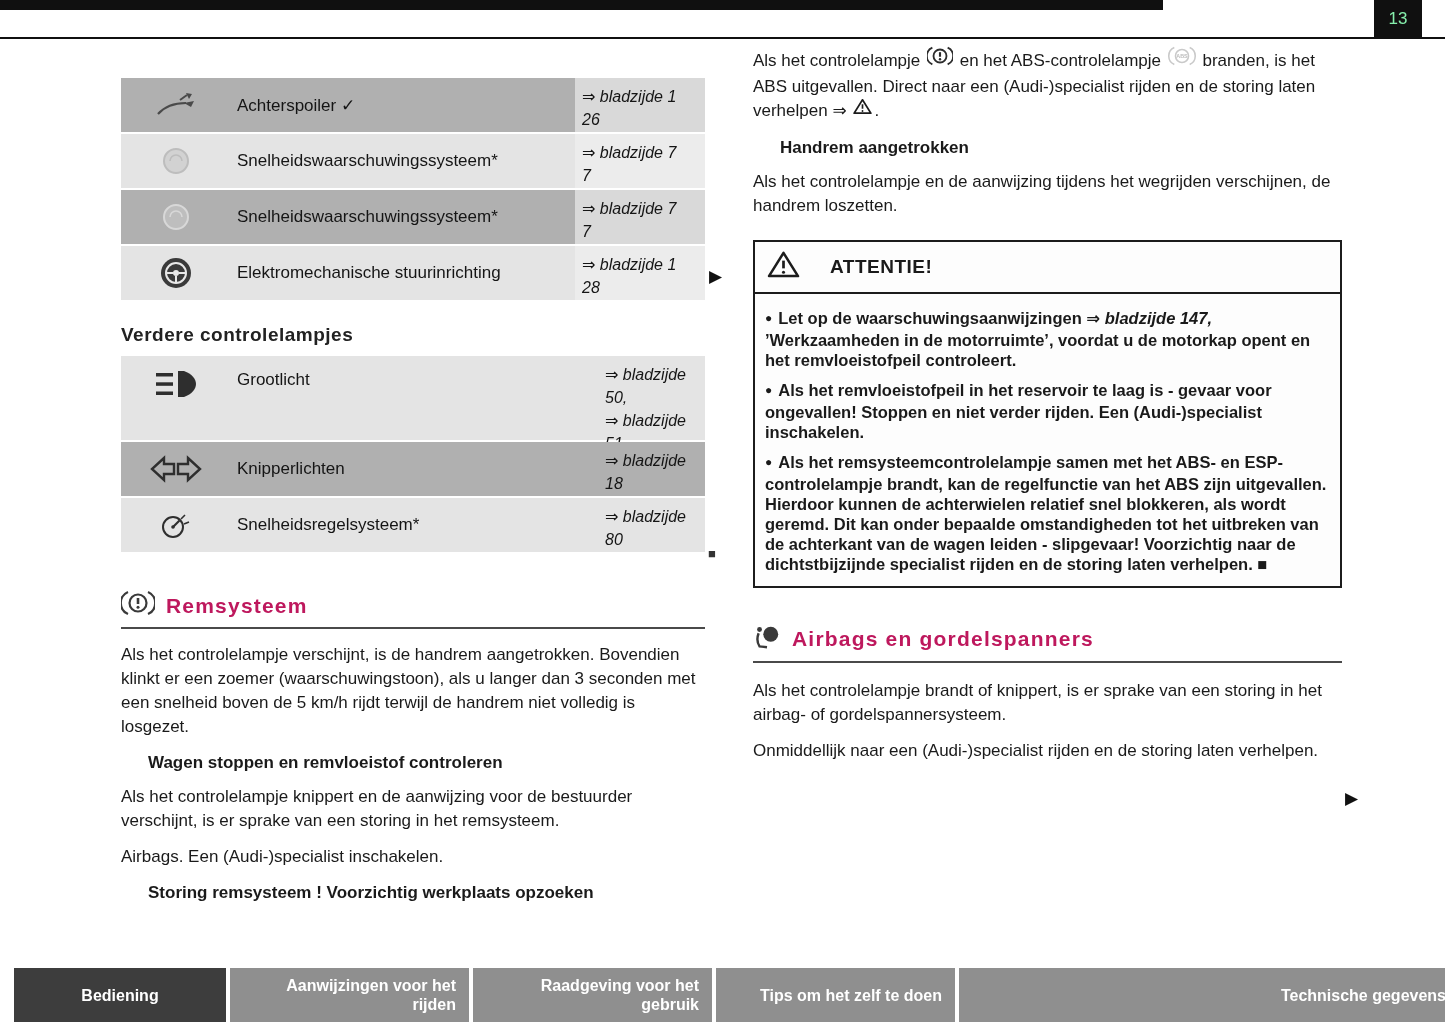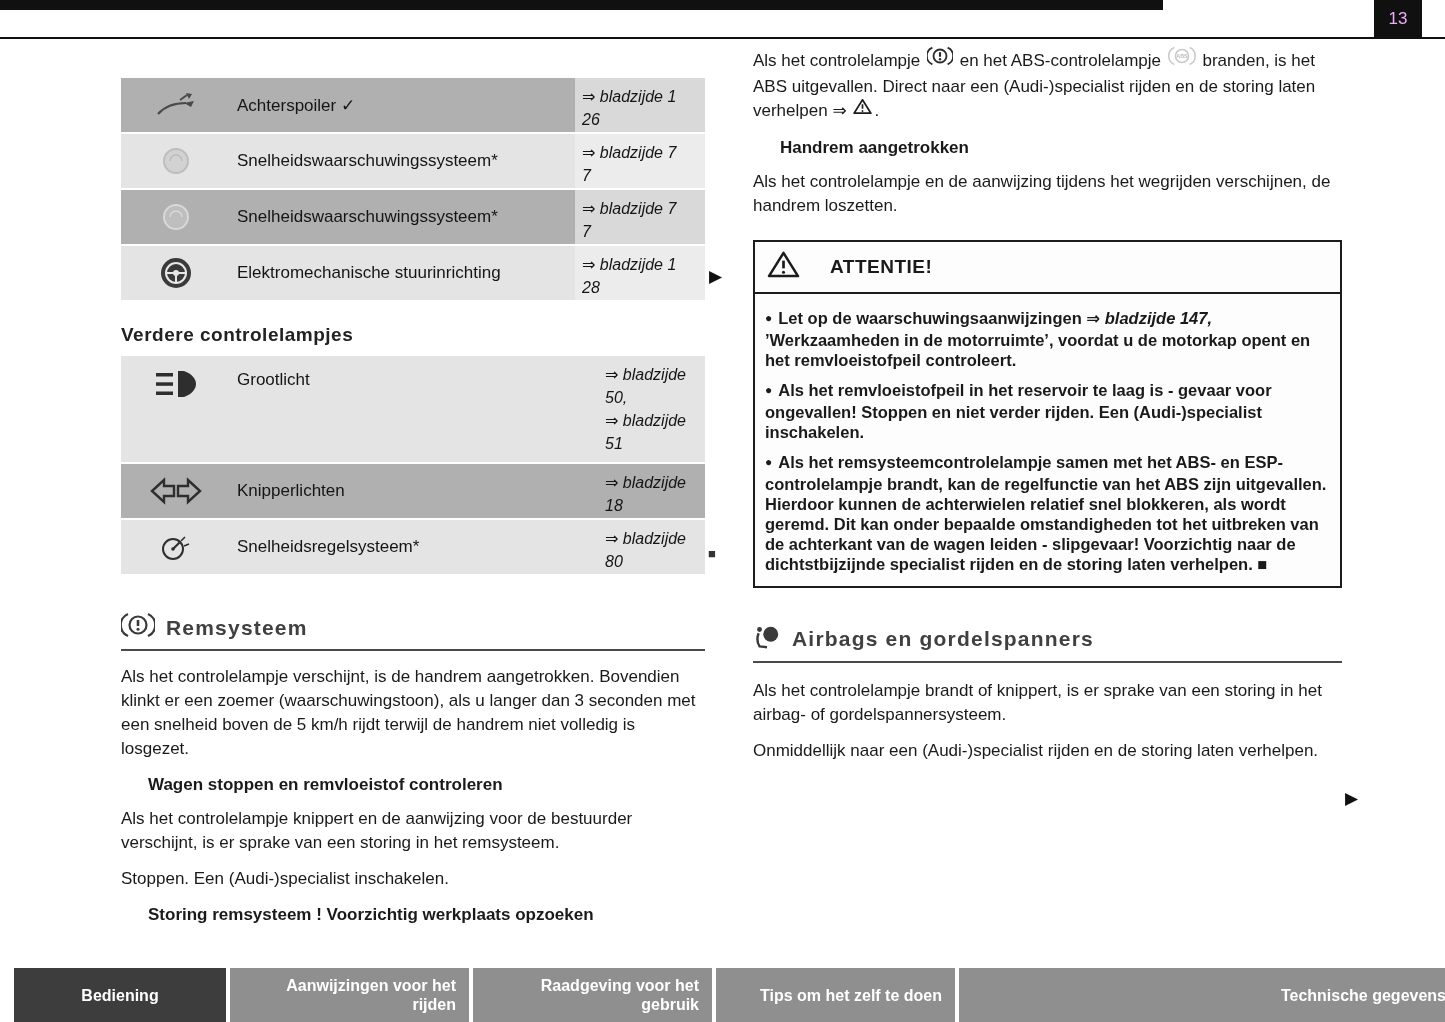--- a/index.html
+++ b/index.html
@@ -3,50 +3,50 @@
 <meta charset="utf-8">
 <style>
   * { box-sizing: border-box; }
   html,body { margin:0; padding:0; background:#ffffff; }
   body { font-family:"Liberation Sans","DejaVu Sans",sans-serif; color:#1a1a1a; }
   .page { position:relative; width:1445px; height:1022px; background:#fff; overflow:hidden; }
 
   
   .topbar { position:absolute; left:0; top:0; width:1163px; height:10px; background:#101010; }
   .pagenum { position:absolute; left:1374px; top:0; width:48px; height:37px; background:#101010;
-             color:#f0abfc; font-size:17px; display:flex; align-items:center; justify-content:center; }
+             color:#86efac; font-size:17px; display:flex; align-items:center; justify-content:center; }
   .toprule { position:absolute; left:0; top:37px; width:1445px; height:2px; background:#101010; }
 
   
   .col-left  { position:absolute; left:121px; top:78px;  width:584px; }
   .col-right { position:absolute; left:753px; top:48px;  width:589px; }
 
   
   .itable .row { display:flex; height:54px; margin-bottom:2px; }
   .cell-icon  { width:110px; display:flex; align-items:center; justify-content:center; }
   .cell-label { flex:1; display:flex; align-items:center; padding-left:6px; font-size:17px; color:#151515; }
   .cell-ref   { font-style:italic; font-size:16px; line-height:23px; padding:7px 0 0 7px; white-space:pre-line; color:#151515; }
   .t1 .cell-ref { width:130px; }
   .t2 .cell-ref { width:107px; }
   .row.dark  .cell-icon, .row.dark  .cell-label { background:#b0b0b0; }
   .t1 .row.dark  .cell-ref { background:#d9d9d9; }
   .row.light .cell-icon, .row.light .cell-label { background:#e4e4e4; }
   .t1 .row.light .cell-ref { background:#ececec; }
   .t2 .row.dark  .cell-ref { background:#b0b0b0; }
   .t2 .row.light .cell-ref { background:#e4e4e4; }
   .t2 { margin-top:10px; }
-  .t2 .row.tall { height:106px; }
+  .t2 .row.tall { height:84px; }
   .t2 .row.tall .cell-icon  { align-items:flex-start; padding-top:12px; }
   .t2 .row.tall .cell-label { align-items:flex-start; padding-top:14px; }
 
   .h-verdere { margin:24px 0 0 0; font-size:19px; font-weight:bold; letter-spacing:.5px; color:#222; }
 
   
   .sect { display:flex; align-items:center; gap:11px; margin-top:38px;
-          font-size:21px; font-weight:bold; letter-spacing:1.2px; color:#404040; }
+          font-size:21px; font-weight:bold; letter-spacing:1.2px; color:#be185d; }
   .sect-rule { height:2px; background:#4a4a4a; margin-top:6px; }
 
   .para { font-size:17px; line-height:24px; margin:14px 0 0 0; }
   .subhead { font-size:17px; font-weight:bold; margin:14px 0 0 27px; }
 
   
   .attbox { margin-top:22px; border:2px solid #1c1c1c; background:#fdfdfd; }
   .att-header { display:flex; align-items:center; gap:30px; padding:8px 12px;
                 border-bottom:2px solid #1c1c1c; font-size:19px; font-weight:bold; letter-spacing:.5px; }
   .att-body { padding:4px 12px 12px 10px; }
@@ -186,21 +186,21 @@
           <circle cx="17" cy="17.3" r="1.5" fill="#3a3a3a"></circle>
         </svg>
       </span>
       <span>Remsysteem</span>
     </div>
     <div class="sect-rule"></div>
 
     <p class="para">Als het controlelampje verschijnt, is de handrem aangetrokken. Bovendien klinkt er een zoemer (waarschuwingstoon), als u langer dan 3 seconden met een snelheid boven de 5 km/h rijdt terwijl de handrem niet volledig is losgezet.</p>
     <div class="subhead">Wagen stoppen en remvloeistof controleren</div>
     <p class="para" style="margin-top:12px">Als het controlelampje knippert en de aanwijzing voor de bestuurder verschijnt, is er sprake van een storing in het remsysteem.</p>
-    <p class="para" style="margin-top:12px">Stoppen. Een (Audi-)specialist inschakelen.</p>
+    <p class="para" style="margin-top:12px">Airbags. Een (Audi-)specialist inschakelen.</p>
     <div class="subhead">Storing remsysteem ! Voorzichtig werkplaats opzoeken</div>
   </div>
 
   <div class="col-right">
 
     <p class="para" style="margin-top:0"><span>Als het controlelampje</span>
       <span class="inline-icon"><svg width="26" height="20" viewBox="0 0 34 26">
         <path d="M7 2 A 12 12 0 0 0 7 24" fill="none" stroke="#2c2c2c" stroke-width="2.4"></path>
         <path d="M27 2 A 12 12 0 0 1 27 24" fill="none" stroke="#2c2c2c" stroke-width="2.4"></path>
         <circle cx="17" cy="13" r="8.5" fill="none" stroke="#2c2c2c" stroke-width="2.4"></circle>

